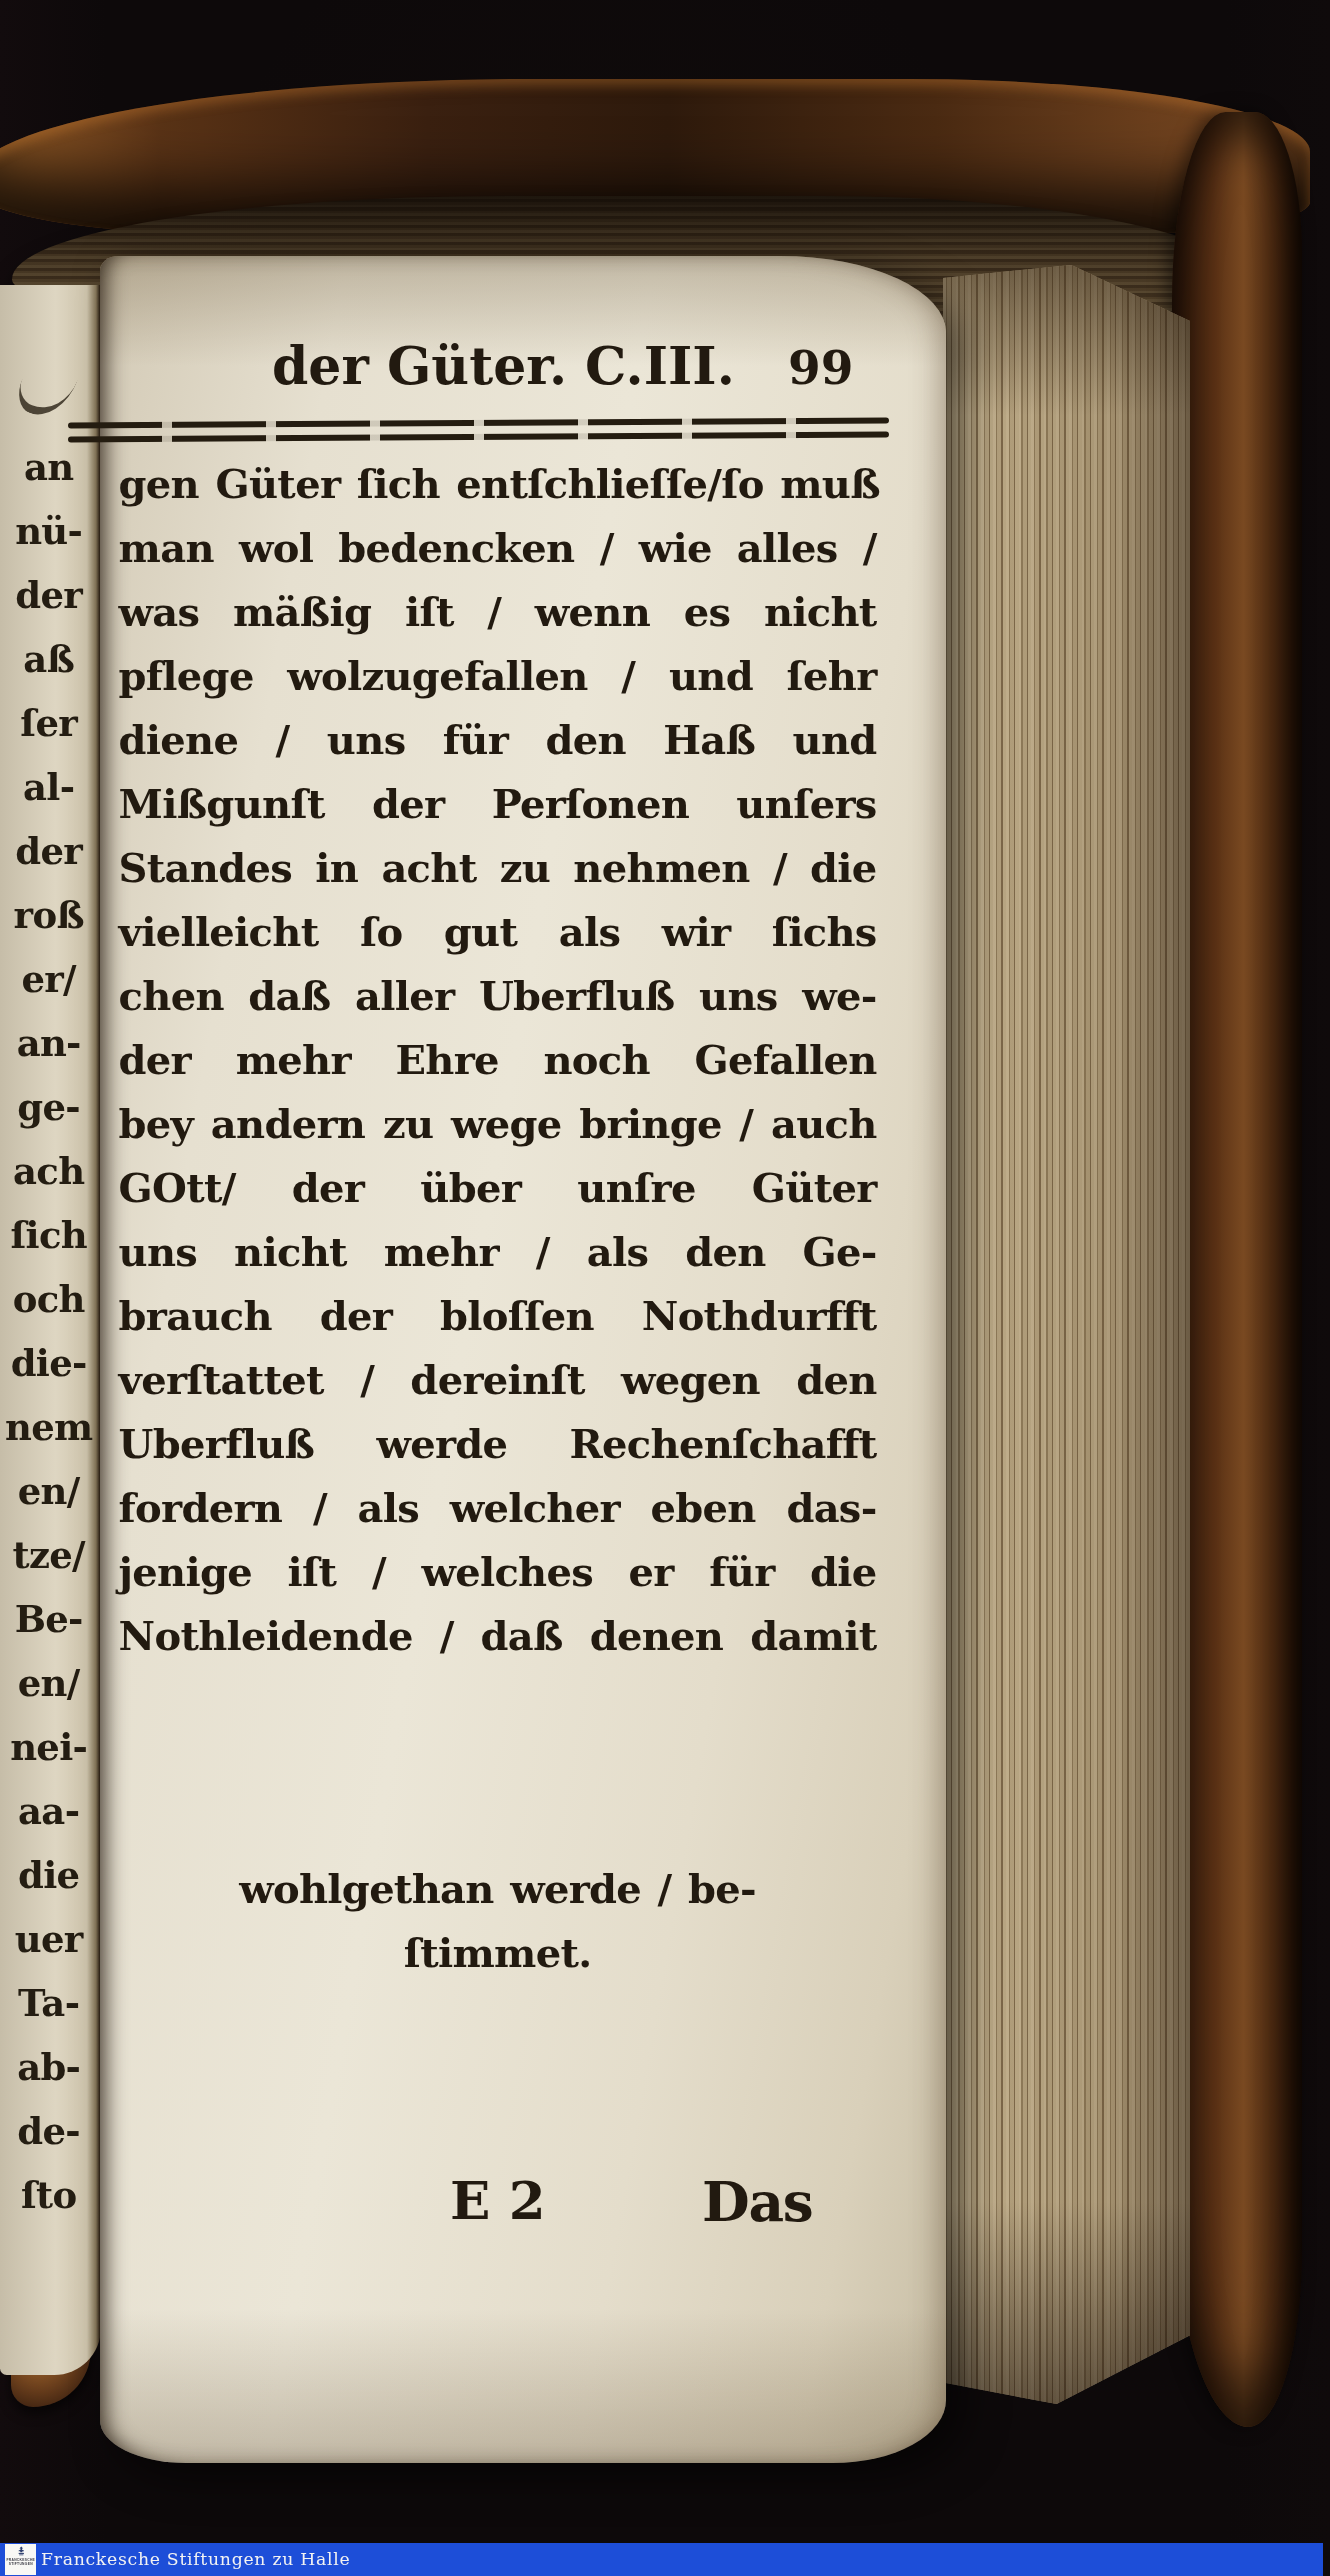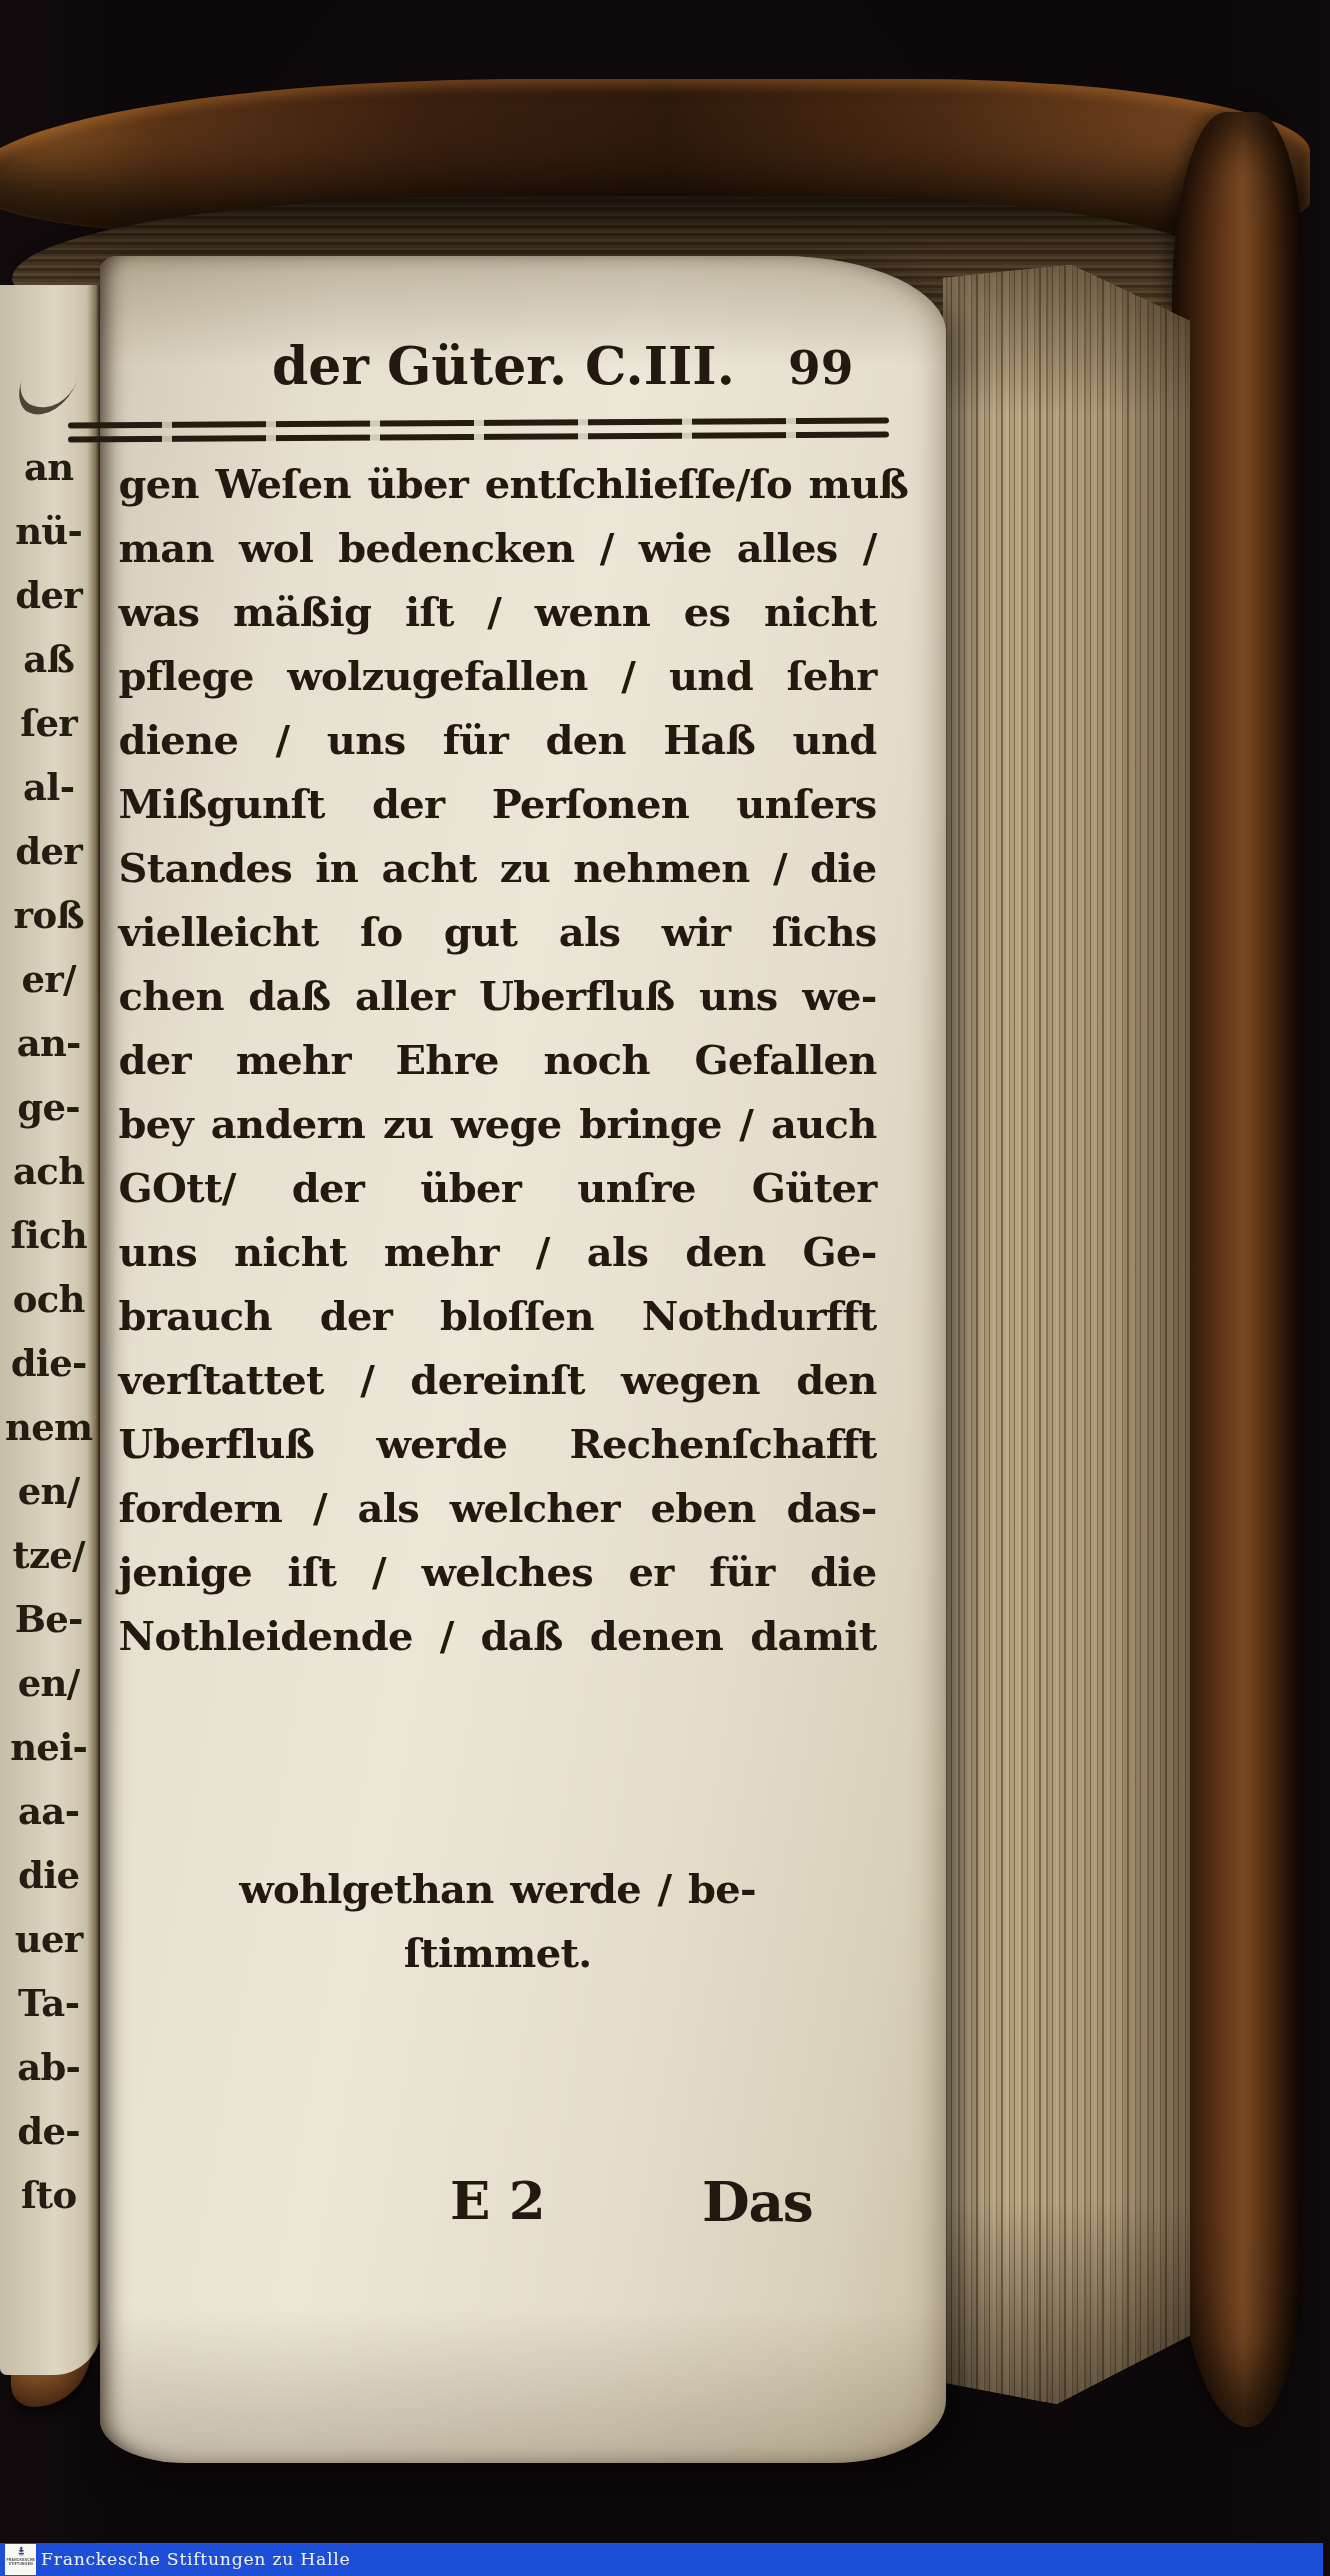--- a/index.html
+++ b/index.html
@@ -126,21 +126,21 @@
 
   <div class="main-page">
     <div class="running-head">
       <div class="head-title">der Güter. C.III.</div>
       <div class="head-pagenum">99</div>
     </div>
     <div class="rule r1"></div>
     <div class="rule r2"></div>
 
     <div class="body-block">
-        <div class="bline">gen Weſen über entſchlieſſe/ſo muß</div>
+        <div class="bline">gen Güter ſich entſchlieſſe/ſo muß</div>
         <div class="bline">man wol bedencken / wie alles /</div>
         <div class="bline">was mäßig iſt / wenn es nicht</div>
         <div class="bline">pflege wolzugefallen / und ſehr</div>
         <div class="bline">diene / uns für den Haß und</div>
         <div class="bline">Mißgunſt der Perſonen unſers</div>
         <div class="bline">Standes in acht zu nehmen / die</div>
         <div class="bline">vielleicht ſo gut als wir ſichs</div>
         <div class="bline">chen daß aller Uberfluß uns we-</div>
         <div class="bline">der mehr Ehre noch Gefallen</div>
         <div class="bline">bey andern zu wege bringe / auch</div>

